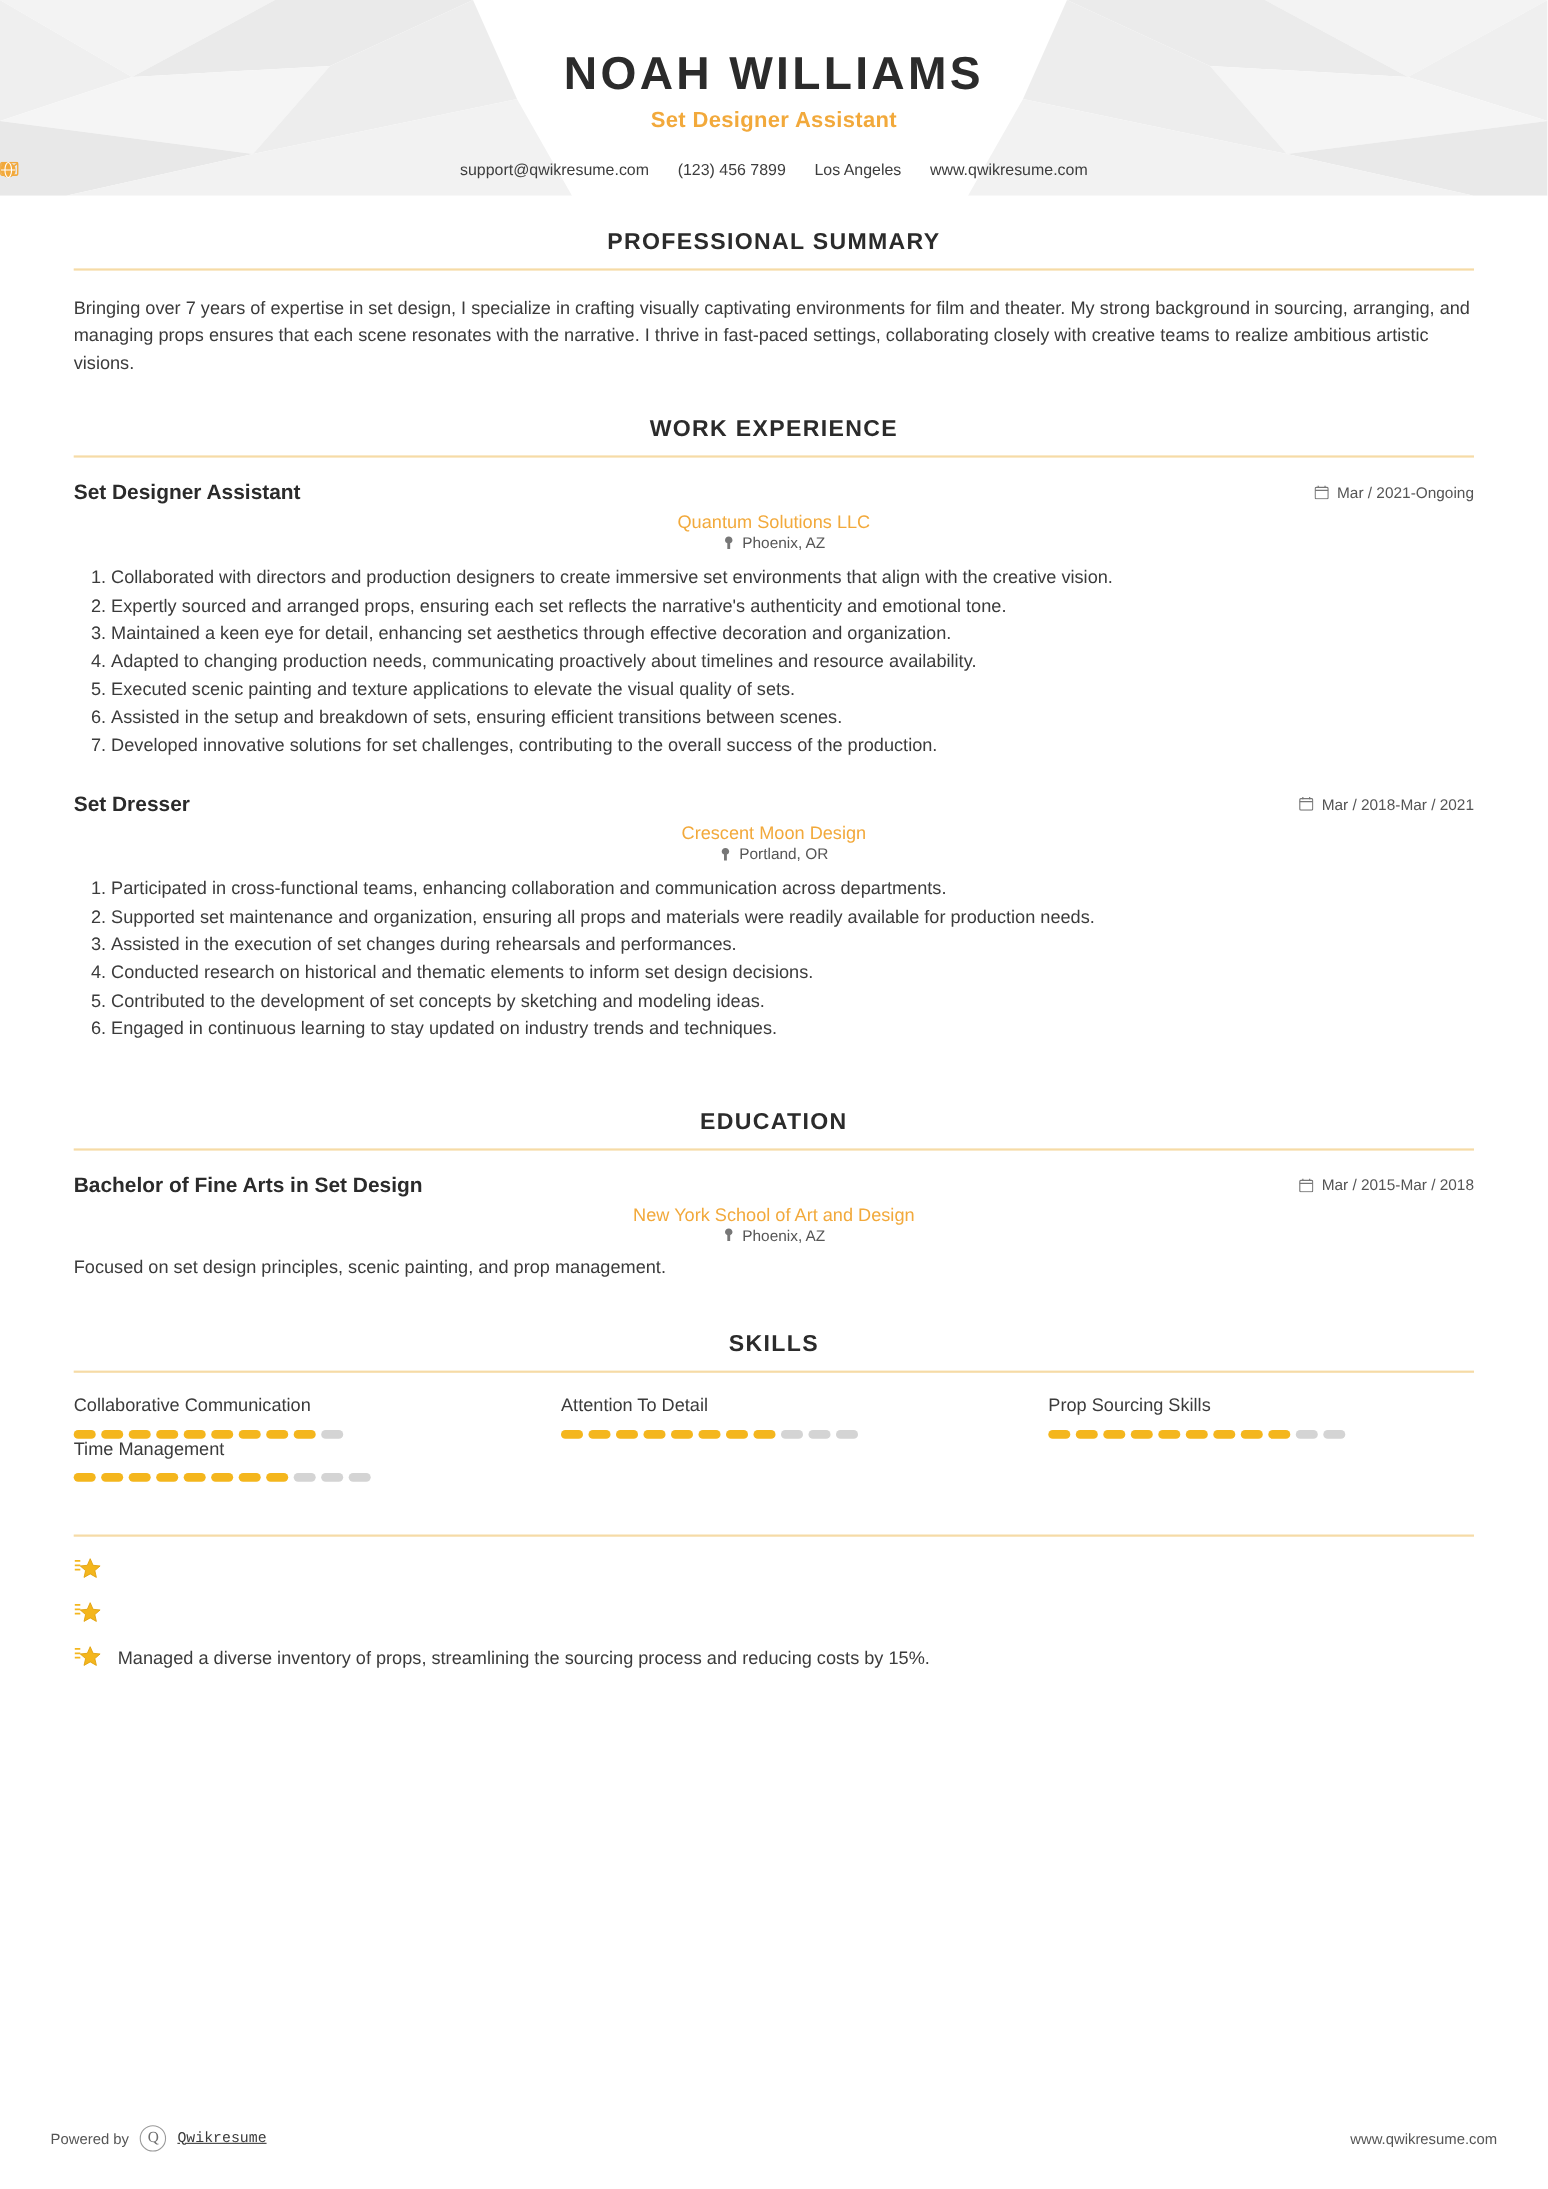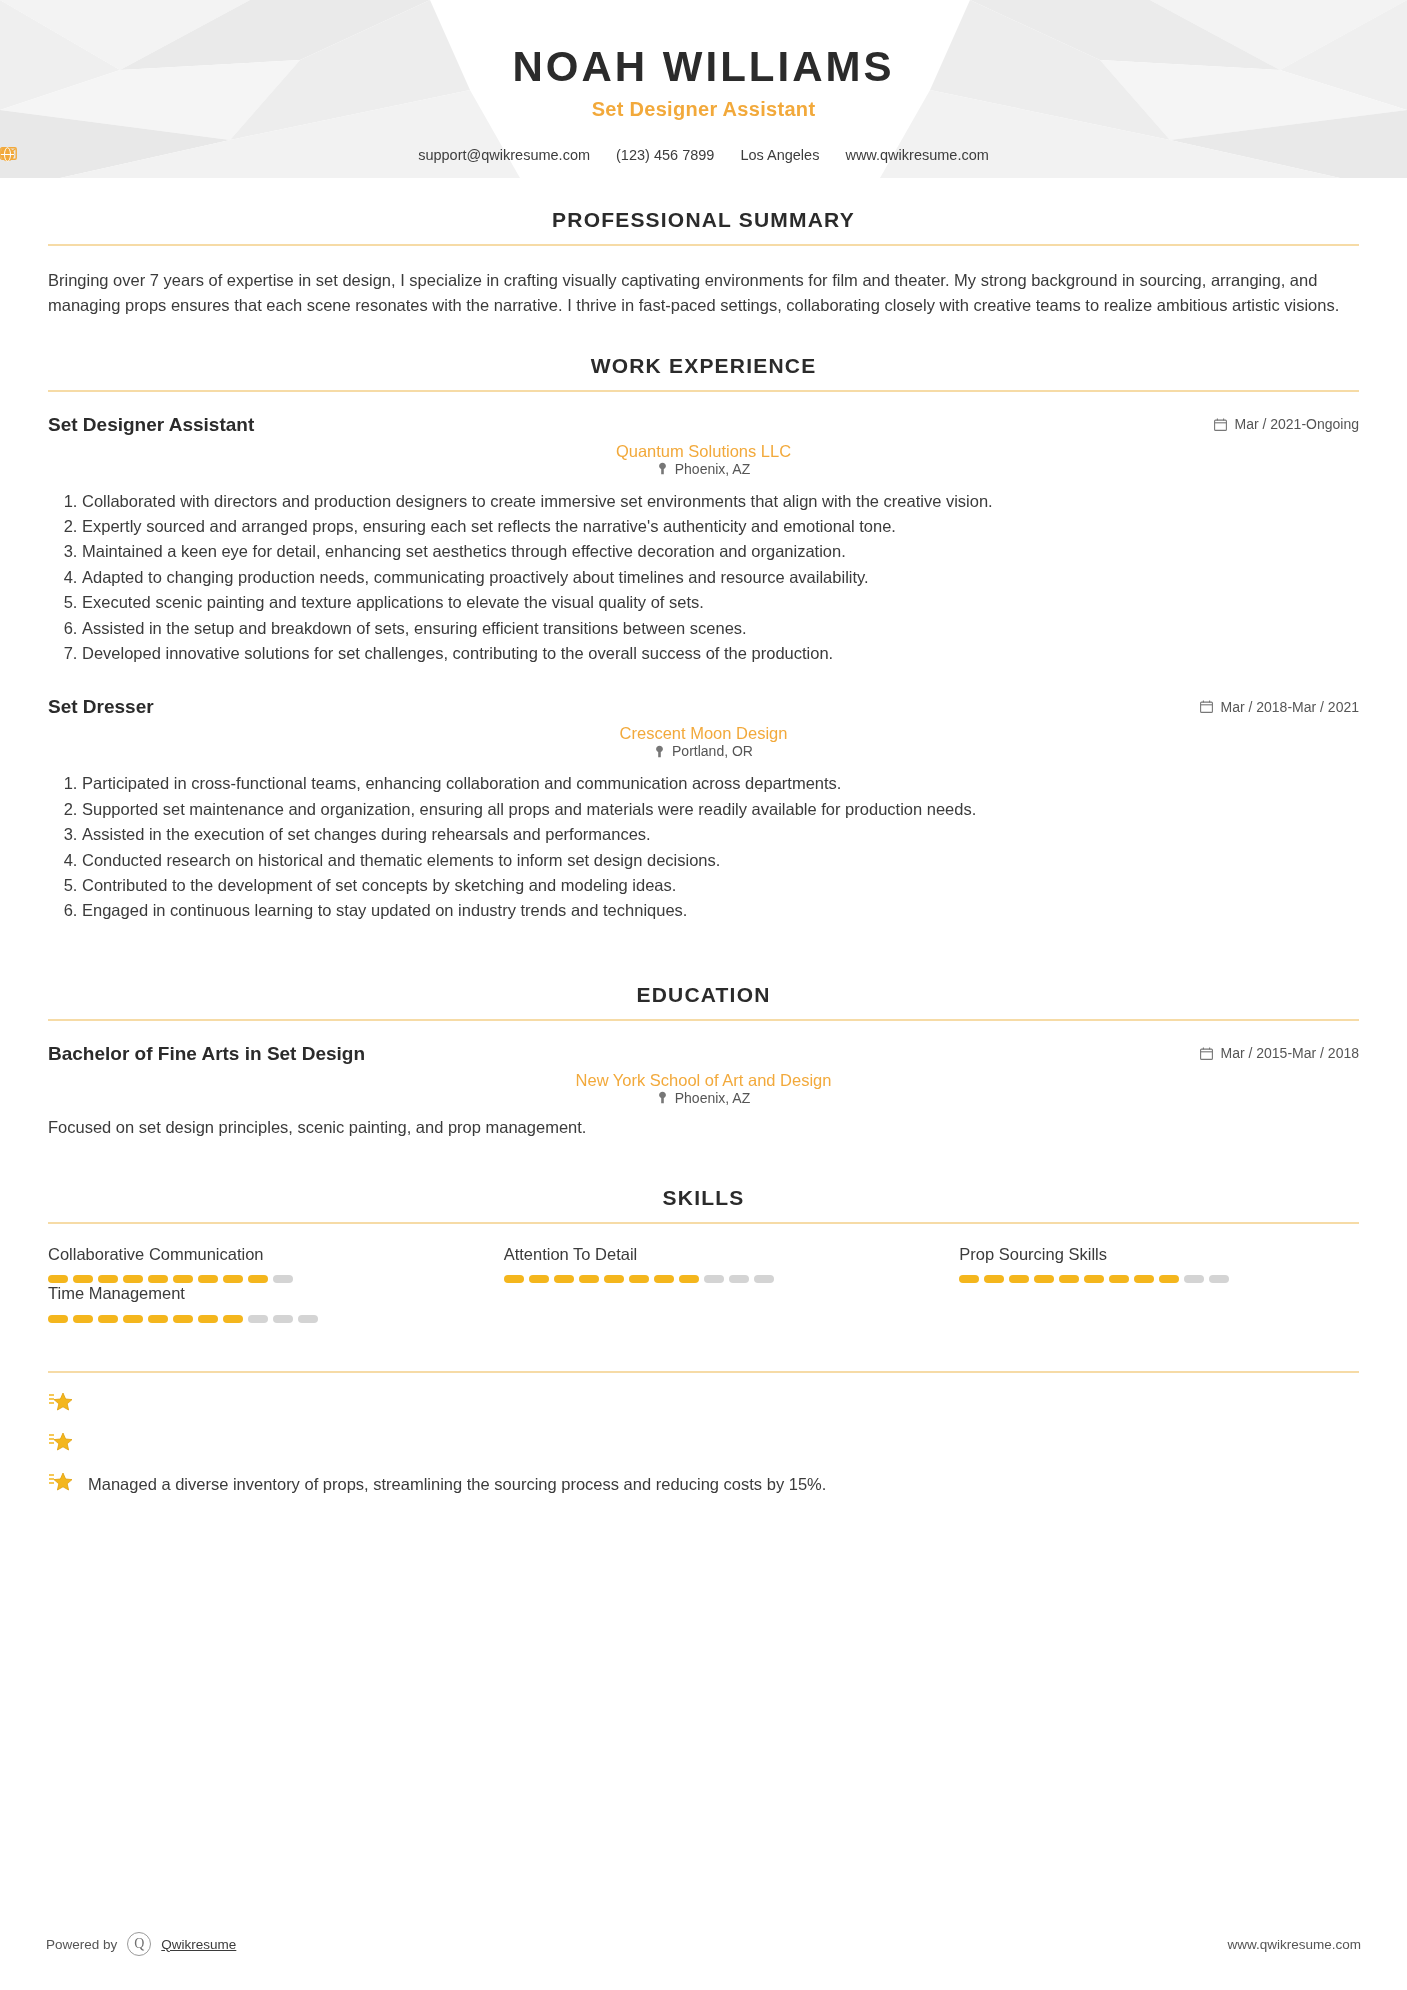--- a/index.html
+++ b/index.html
@@ -50,21 +50,21 @@
     align-items: center;
     gap: 26px;
     font-size: 14.5px;
     color: #3d3d3d;
     margin-top: 26px;
   }
   .contact-item { display: flex; align-items: center; gap: 8px; white-space: nowrap; }
   .contact-item svg { display: block; }
 
   
-  .page { padding: 0 48px; }
+  .page { padding: 0 67px; }
   .section { margin-top: 30px; }
   .section-title {
     text-align: center;
     font-size: 21px;
     font-weight: bold;
     letter-spacing: 1.2px;
     color: #2b2b2b;
     padding-bottom: 12px;
   }
   .rule { height: 2px; background: #f6dba6; width: 100%; }
@@ -122,21 +122,21 @@
     font-size: 13.5px;
     color: #555;
   }
   .powered { display: flex; align-items: center; gap: 10px; }
   .brand-circle {
     width: 24px; height: 24px; border-radius: 50%;
     border: 1.6px solid #9a9a9a; color: #6f6f6f;
     font-size: 14px; display: flex; align-items: center; justify-content: center;
     font-family: "Liberation Serif", serif;
   }
-  .brand-name { text-decoration: underline; color: #3b3b3b; }
+  .brand-name { text-decoration: underline; color: #3b3b3b; font-family: Liberation Mono, monospace; }
 </style>
 </head>
 <body>
 
 <div class="header-band">
   <svg width="1407" height="178" viewBox="0 0 1407 178">
     <rect x="0" y="0" width="1407" height="178" fill="#ffffff"></rect>
     <polygon points="0,0 250,0 120,70" fill="#f3f3f3"></polygon>
     <polygon points="250,0 430,0 300,60 120,70" fill="#eaeaea"></polygon>
     <polygon points="0,0 120,70 0,110" fill="#efefef"></polygon>

